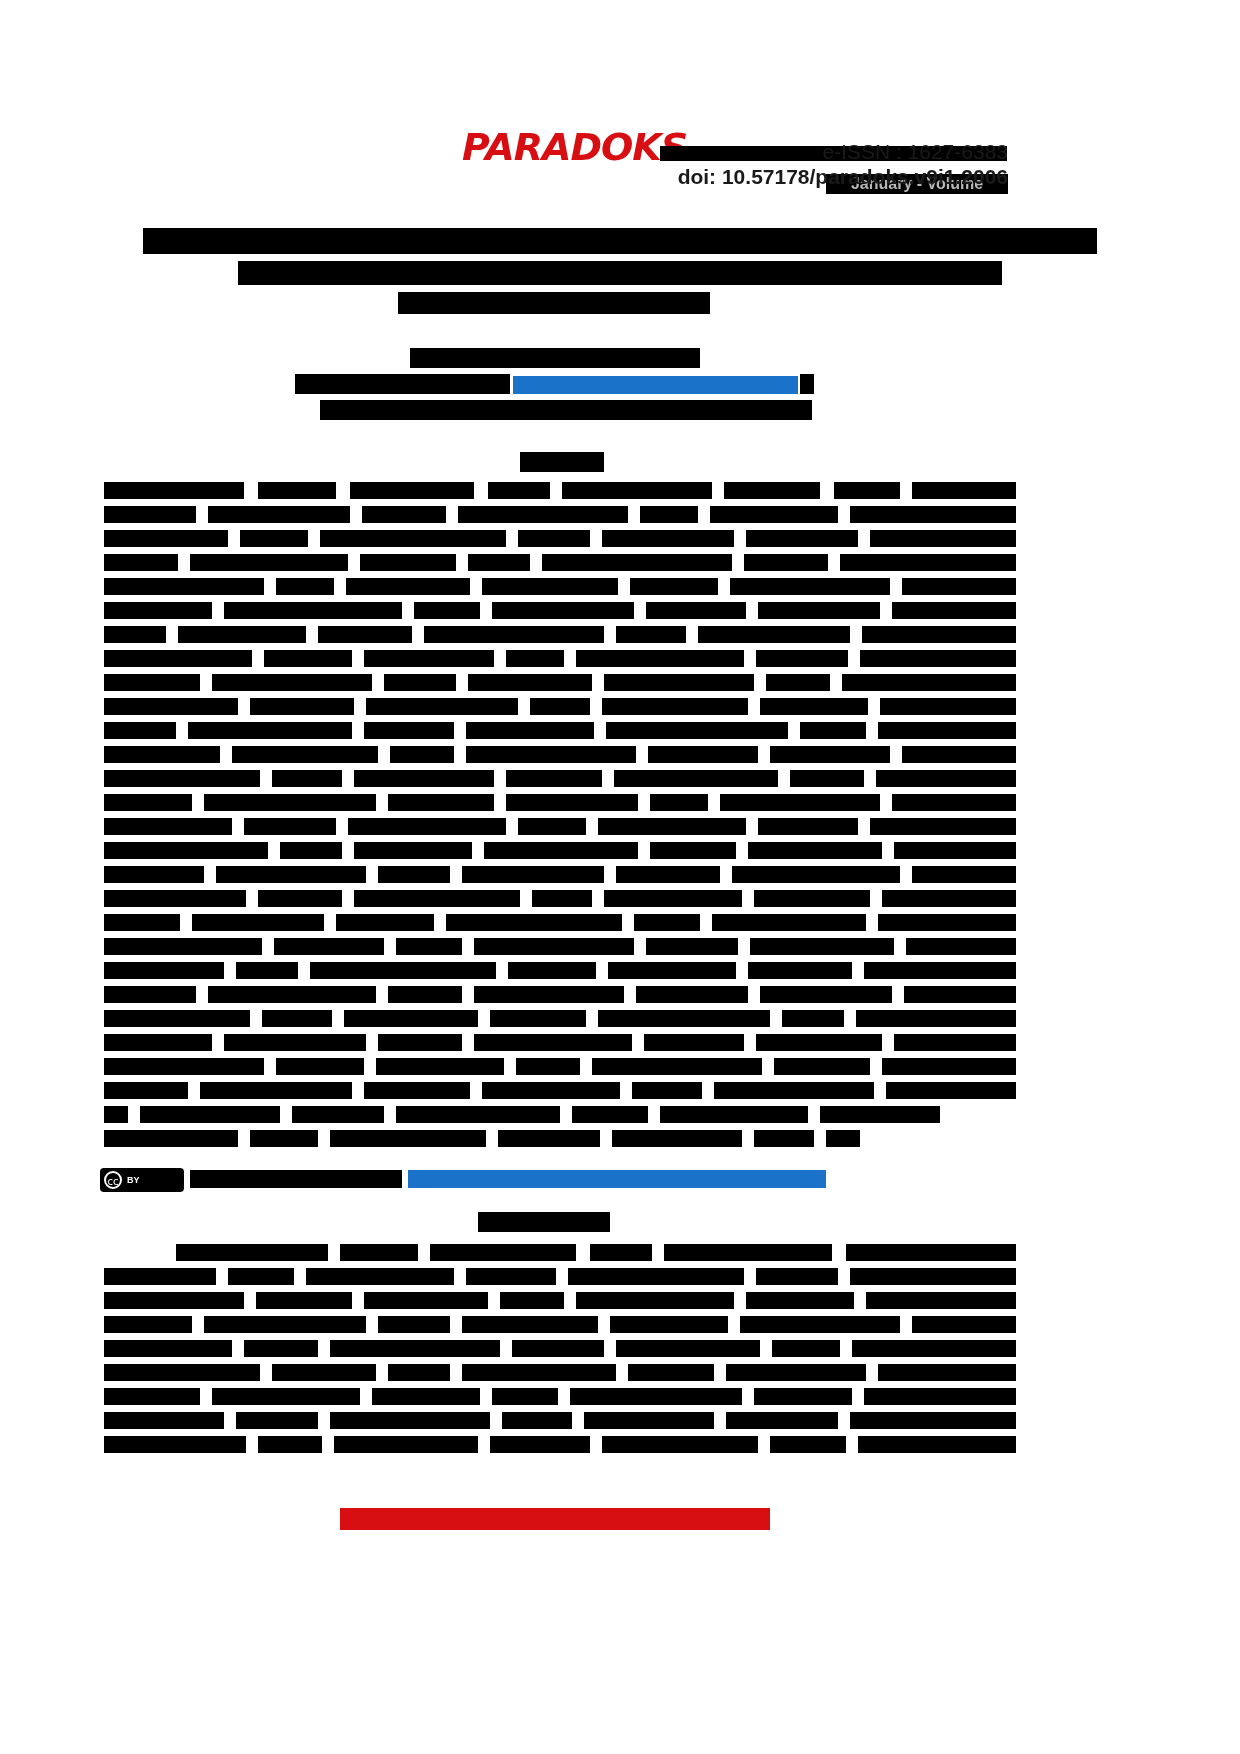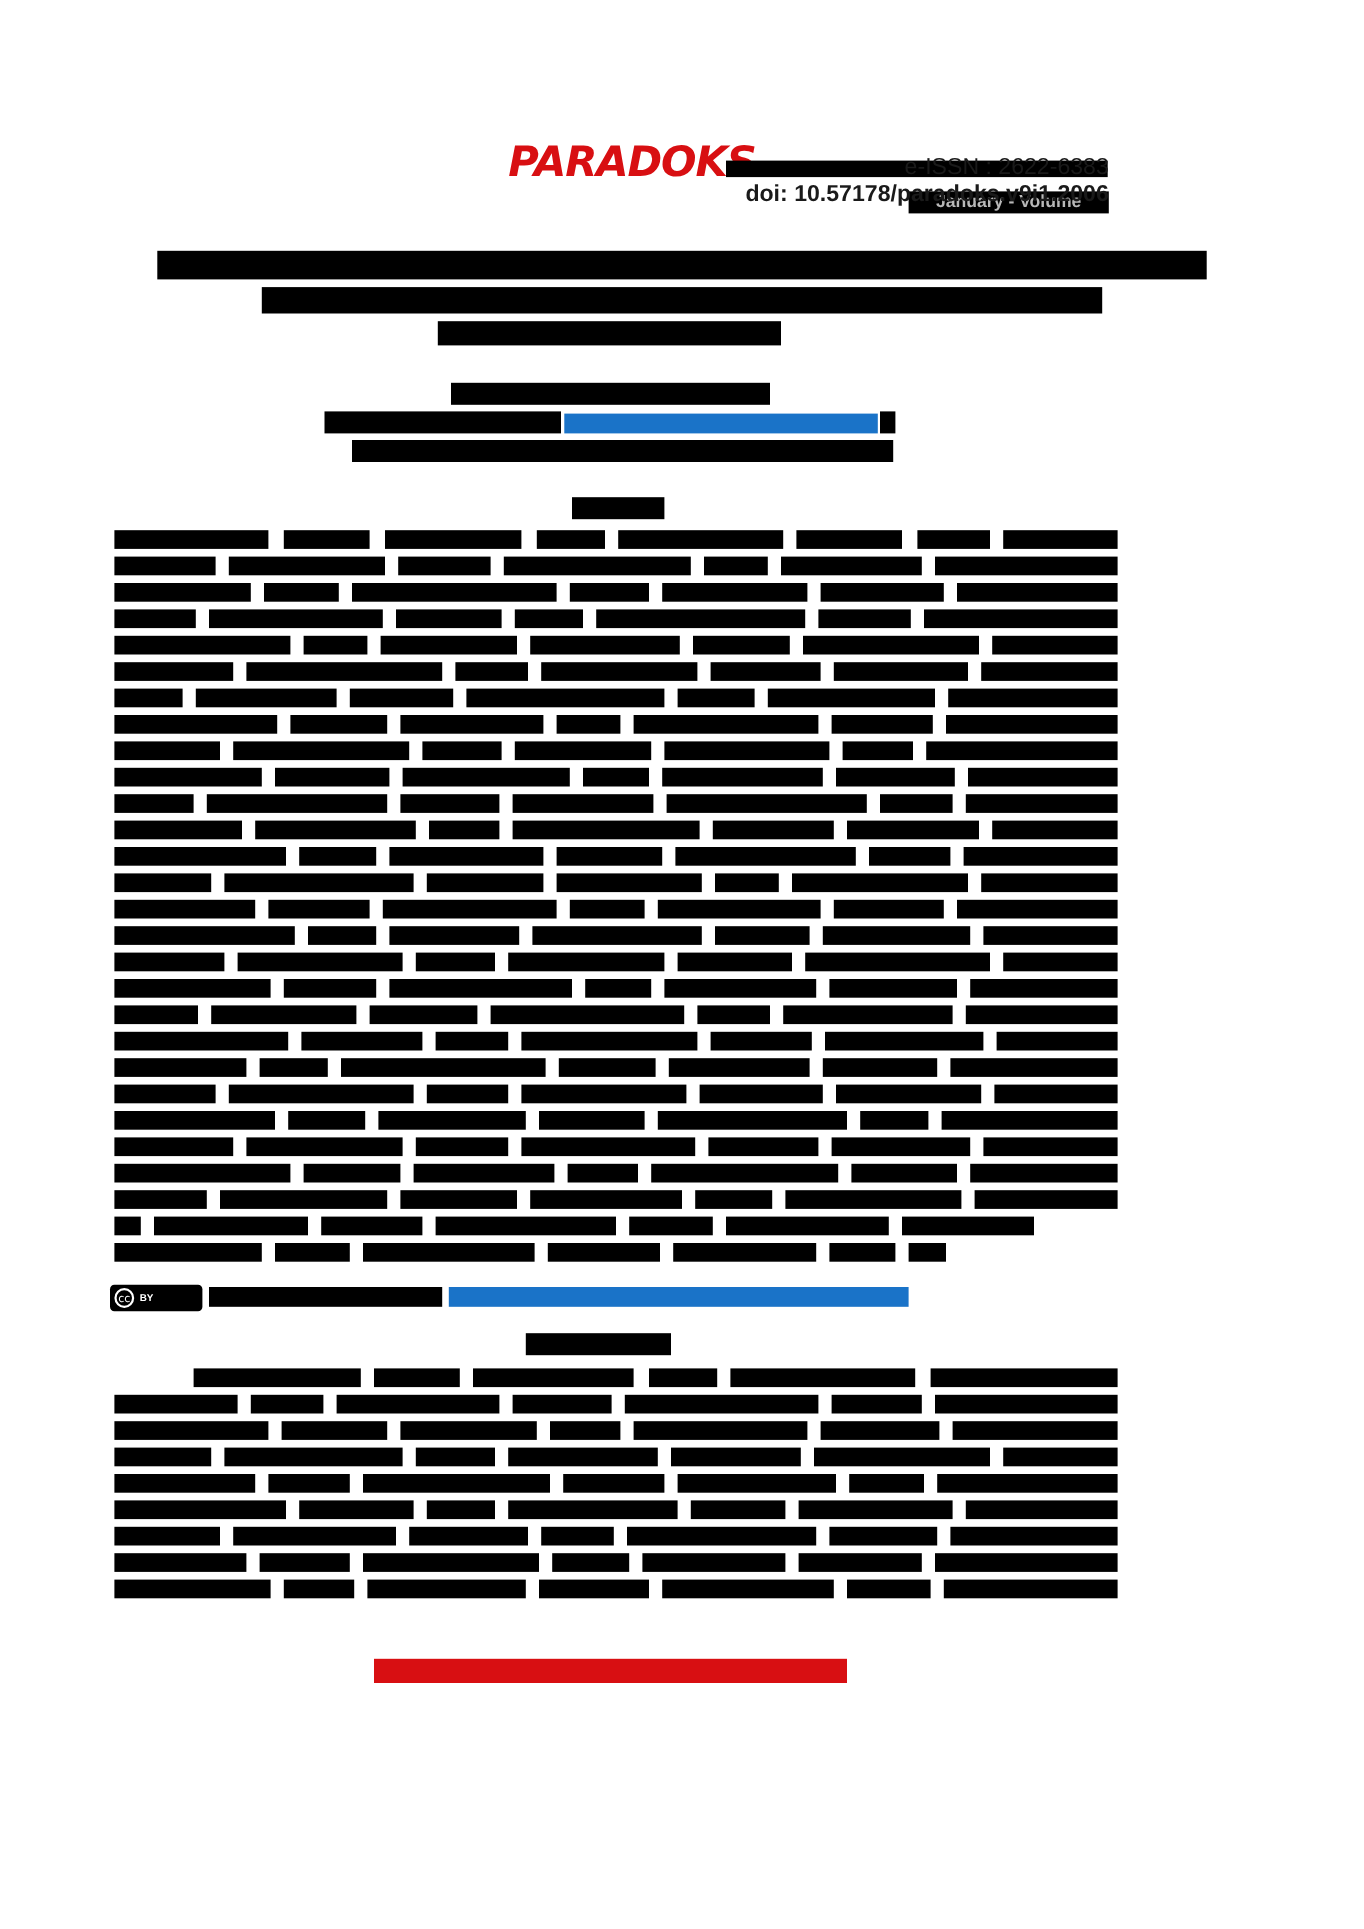--- a/index.html
+++ b/index.html
@@ -147,21 +147,21 @@
 <div class="page">
 
   <div class="masthead">
     <div class="brand">PARADOKS</div>
     <div class="brand-rule"></div>
     <div class="issue-bar">
       <span>January - Volume</span>
     </div>
   </div>
 
-  <div class="issn">e-ISSN : 2622-6383</div>
+  <div class="issn">e-ISSN : 1627-6383</div>
   <div class="doi">doi: 10.57178/paradoks.v9i1.2006</div>
 
   <div>
     <div class="blk" style="left:143px;  top:228px; width:954px; height:26px;"></div>
     <div class="blk" style="left:238px;  top:261px; width:764px; height:24px;"></div>
     <div class="blk" style="left:398px;  top:292px; width:312px; height:22px;"></div>
   </div>
 
   <div>
     <div class="blk" style="left:410px; top:348px; width:290px; height:20px;"></div>

